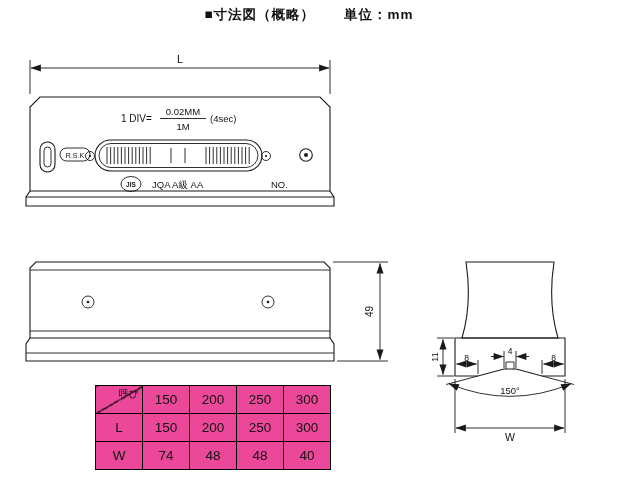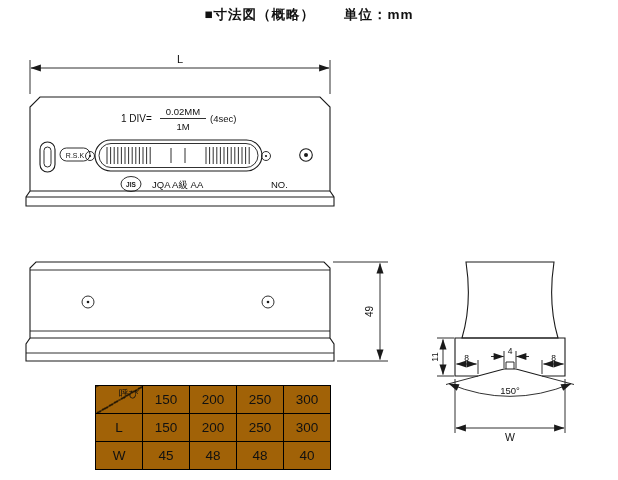--- a/index.html
+++ b/index.html
@@ -5,21 +5,21 @@
   html,body{margin:0;padding:0;background:#fff;}
   .page{position:relative;width:618px;height:480px;background:#fff;overflow:hidden;
         font-family:"Liberation Sans",sans-serif;color:#111;}
   .title{position:absolute;top:6px;left:0;width:100%;text-align:center;
          font-size:13.5px;font-weight:600;letter-spacing:1px;}
   svg{position:absolute;top:0;left:0;}
   svg .ln{stroke:#1a1a1a;stroke-width:1.1;fill:none;}
   svg .thin{stroke:#1a1a1a;stroke-width:0.9;fill:none;}
   svg .t{fill:#111;stroke:none;font-family:"Liberation Sans",sans-serif;}
   .spec-table{position:absolute;left:95px;top:385px;border-collapse:collapse;
-              background:#a16207;}
+              background:#ec4899;}
   .spec-table td{width:46px;height:27px;border:1px solid #000;text-align:center;
                  vertical-align:middle;font-size:13.5px;padding:0;}
   .spec-table td.corner{position:relative;
      background:linear-gradient(to bottom right,
         transparent calc(50% - 0.6px), #000 calc(50% - 0.6px),
         #000 calc(50% + 0.6px), transparent calc(50% + 0.6px));}
   .corner-label{position:absolute;top:1px;right:3px;font-size:10px;}
 </style>
 </head>
 <body>
@@ -178,21 +178,21 @@
     </tr>
     <tr>
       <td>L</td>
       <td>150</td>
       <td>200</td>
       <td>250</td>
       <td>300</td>
     </tr>
     <tr>
       <td>W</td>
-      <td>45</td>
+      <td>74</td>
       <td>48</td>
       <td>48</td>
       <td>40</td>
     </tr>
   </tbody>
     </table>
 
 </div>
 
 </body></html>

